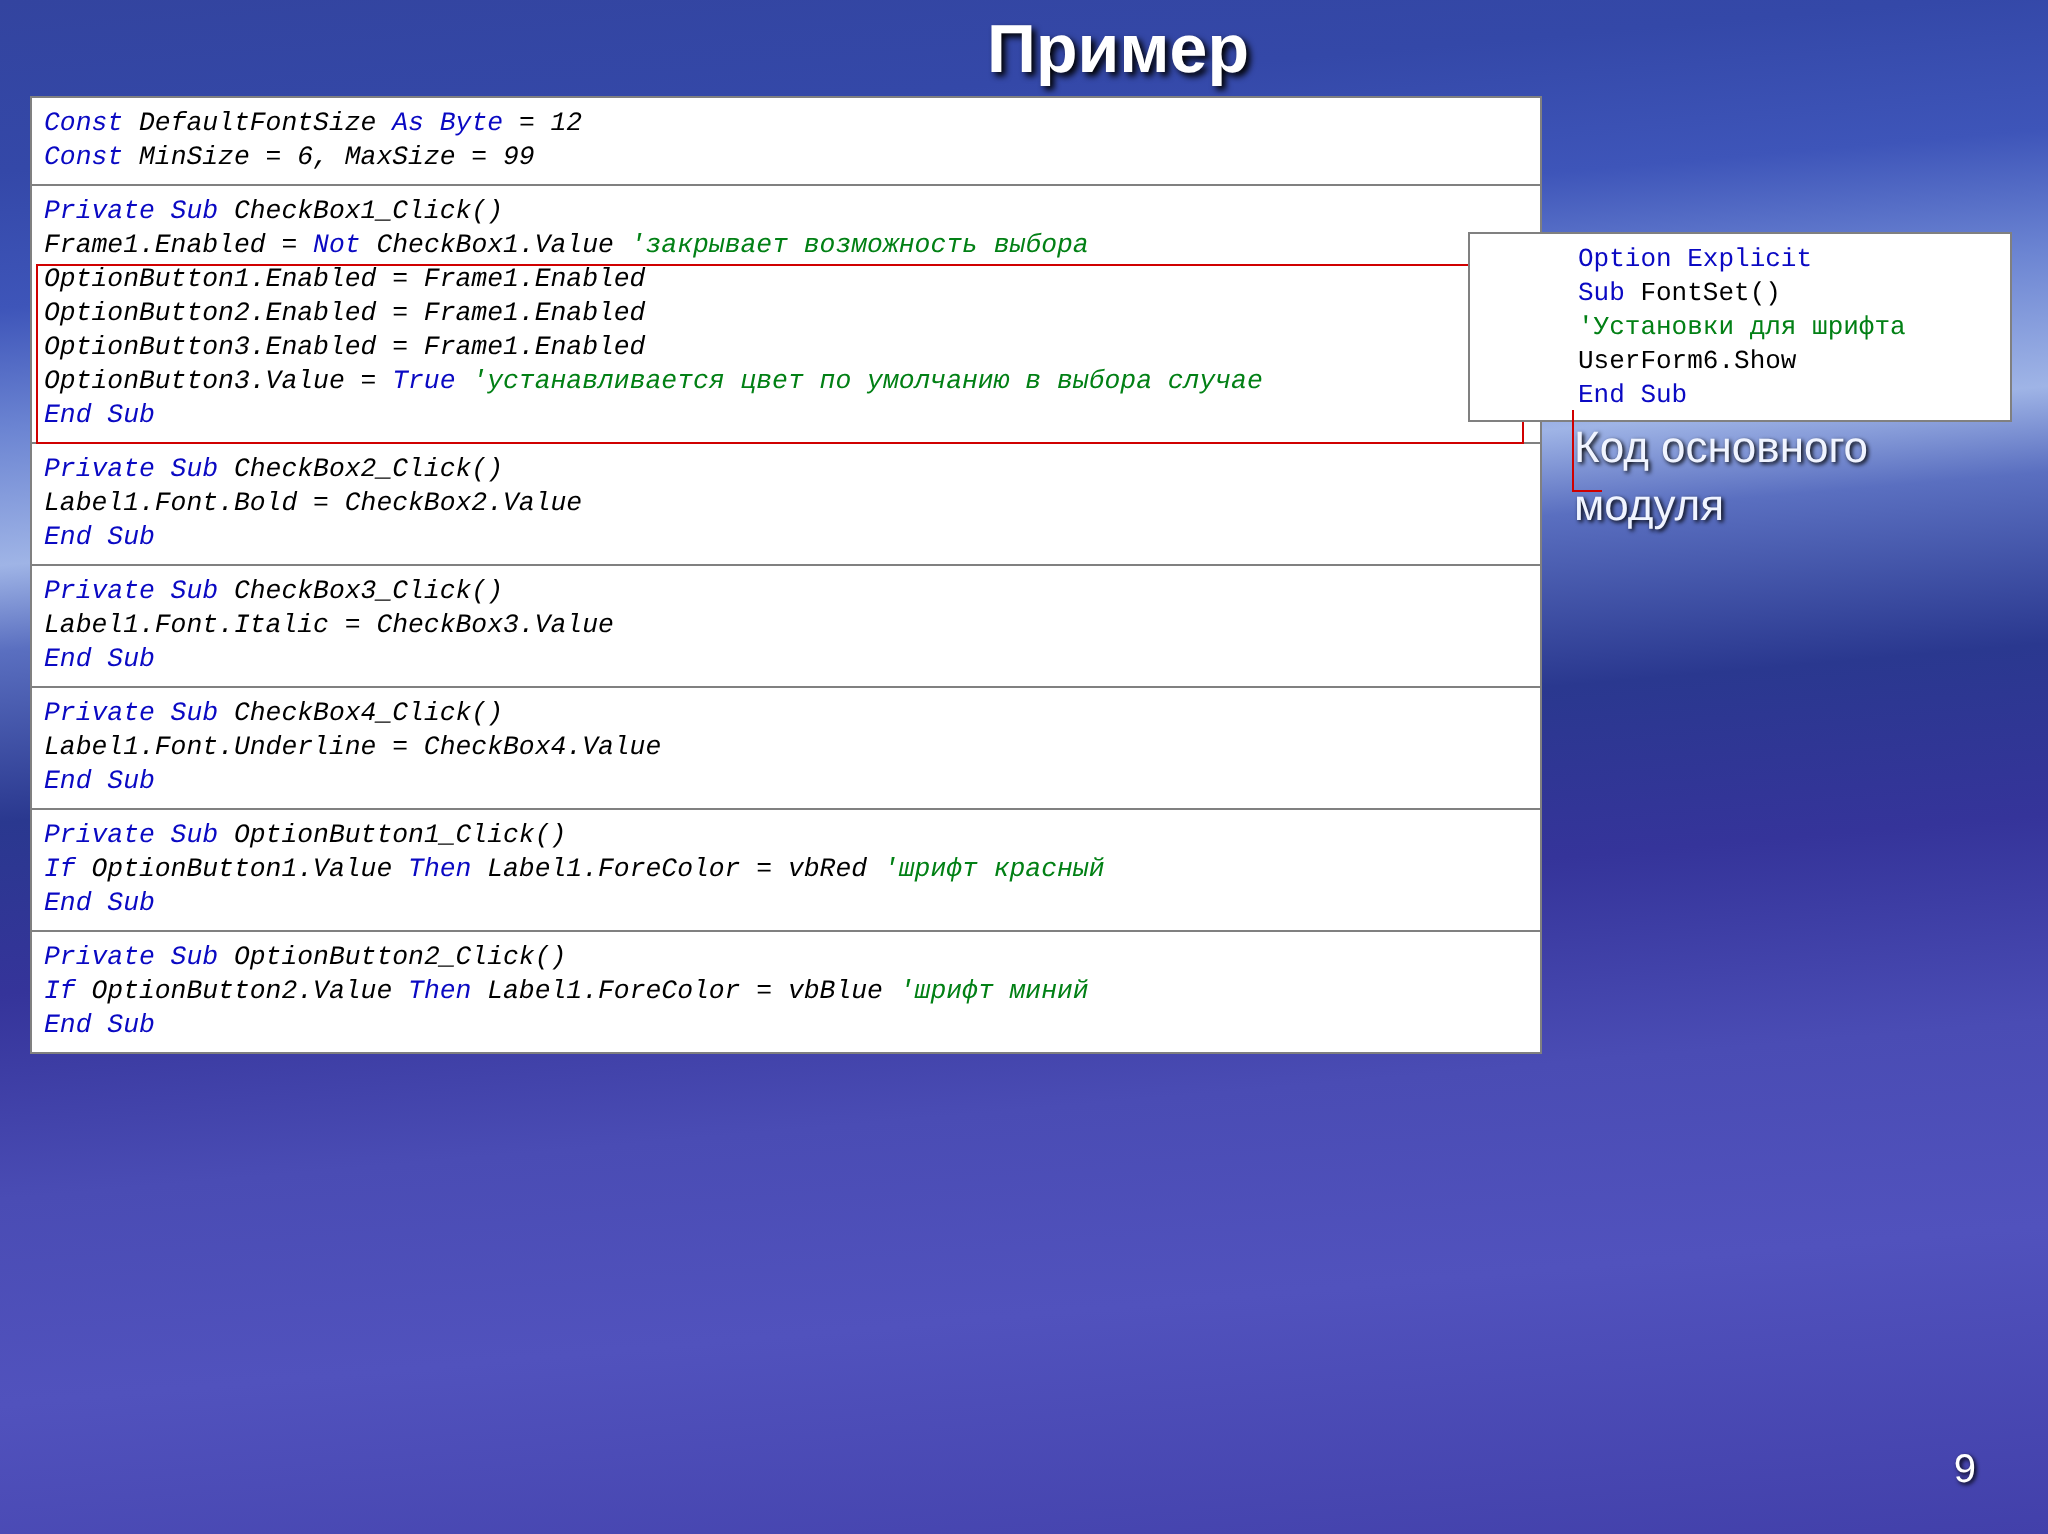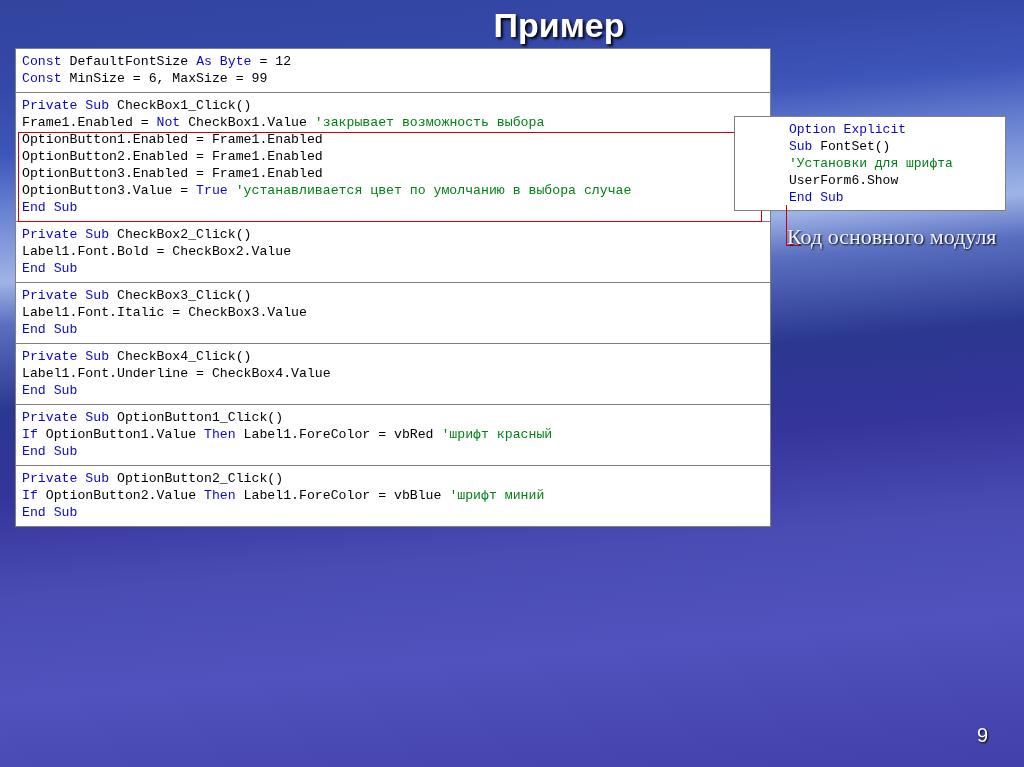--- a/index.html
+++ b/index.html
@@ -46,41 +46,42 @@
     right: 36px;
     bottom: 20px;
     font-family: Arial, sans-serif;
     font-size: 20px;
     color: #ffffff;
     text-shadow: 1px 1px 2px #000;
   }
   .caption {
     position: absolute;
     right: 22px;
-    top: 223px;
+    top: 210px;
     width: 215px;
-    font-family: Liberation Serif, serif;
+    font-family: Liberation Sans, sans-serif;
     font-size: 22px;
     line-height: 1.3;
     color: #f0f4ff;
     text-shadow: 1px 1px 2px #000;
   }
   
   .main-panel {
     position: absolute;
     left: 15px;
     top: 48px;
     width: 754px;
     background: #ffffff;
     border: 1px solid #808080;
   }
   .main-panel .section {
     border-bottom: 1px solid #808080;
     padding: 4px 6px 5px 6px;
     position: relative;
+    font-style: italic;
   }
   .main-panel .section:last-child { border-bottom: none; }
   pre.code {
     margin: 0;
     font-family: "Courier New", monospace;
     font-size: 13.2px;
     line-height: 17px;
     color: #000;
     white-space: pre;
   }

